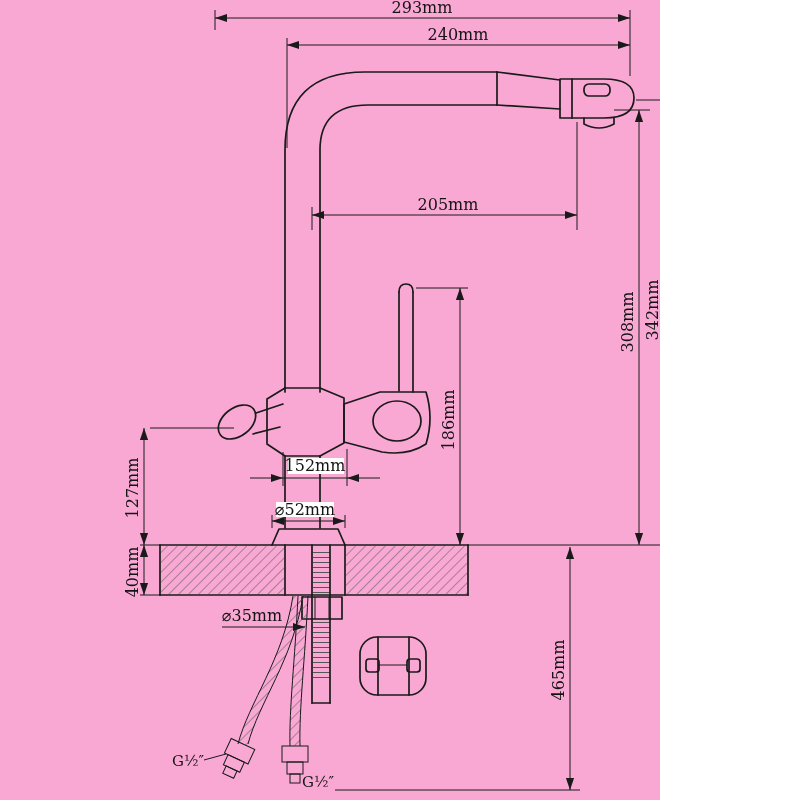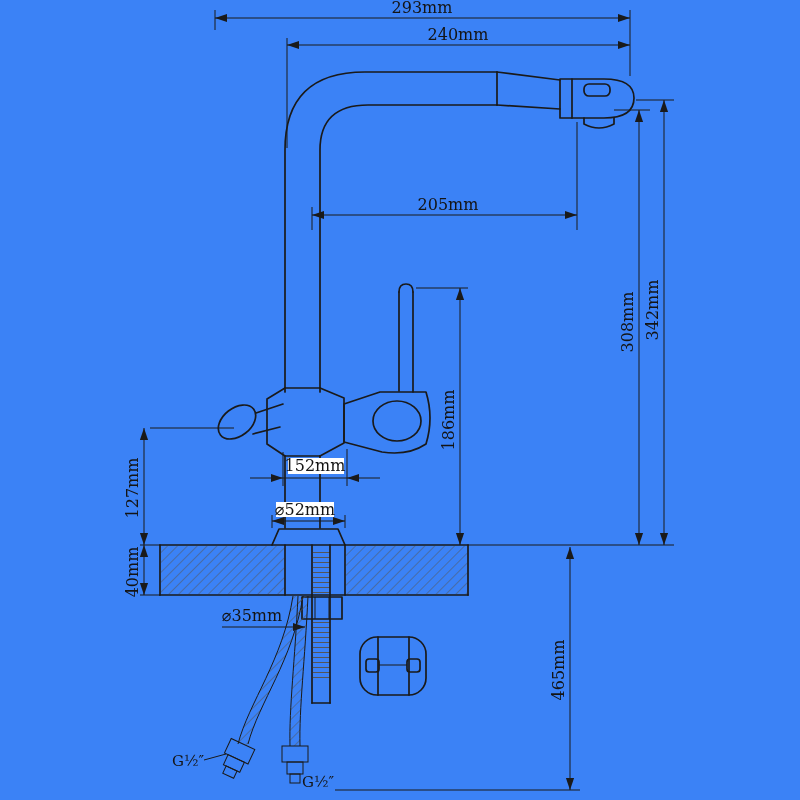--- a/index.html
+++ b/index.html
@@ -1,16 +1,16 @@
 <!DOCTYPE html>
 <html style="--line: #1a1a1a;"><head>
 <meta charset="utf-8">
 <style>
   html,body{margin:0;padding:0;background:#fff;}
-  .canvas{width:800px;height:800px;background:#3b82f6;position:relative;overflow:hidden;}
+  .canvas{width:660px;height:800px;background:#f9a8d4;position:relative;overflow:hidden;}
   svg{display:block;}
   .draw{color:var(--line,#1a1a1a);}
   .obj{stroke:currentColor;stroke-width:1.7;fill:none;stroke-linecap:round;stroke-linejoin:round;}
   .thin{stroke:currentColor;stroke-width:1;fill:none;}
   .dim{stroke:currentColor;stroke-width:1;fill:none;}
   .lbl{font-family:"DejaVu Serif","Liberation Serif",serif;font-size:16px;fill:#141414;}
   .lbls{font-family:"DejaVu Serif","Liberation Serif",serif;font-size:15px;fill:#141414;}
   .bg{fill:#ffffff;stroke:none;}
 </style>
 </head>

